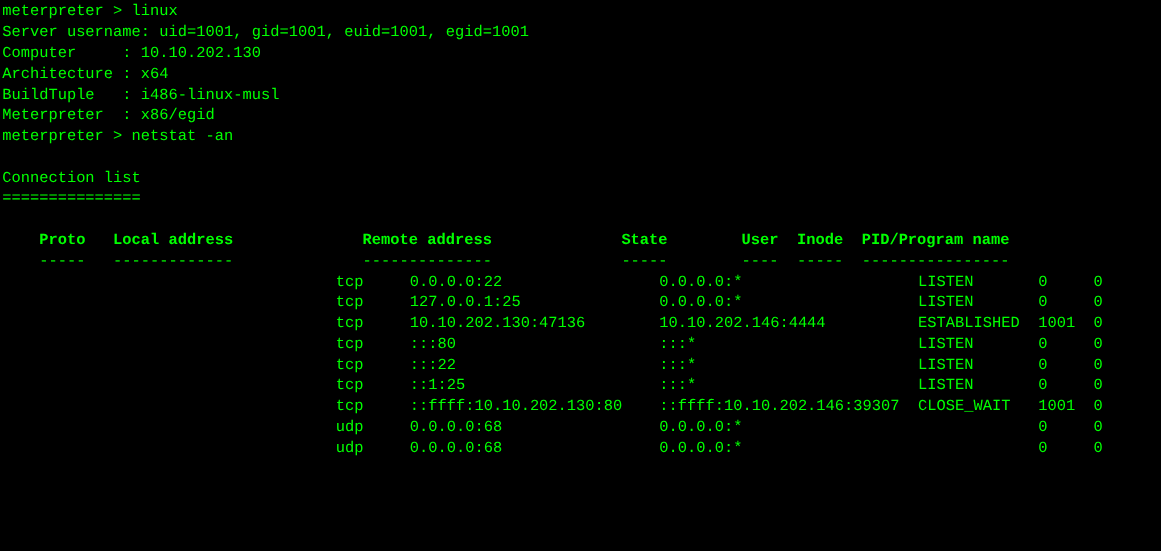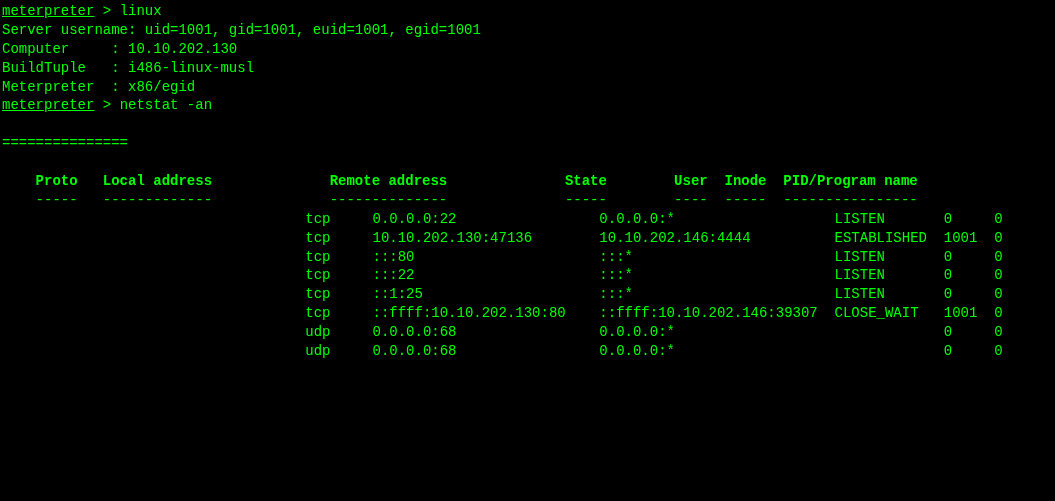--- a/index.html
+++ b/index.html
@@ -15,21 +15,20 @@
       line-height: 1.35;
       padding: 2px;
       width: 1055px;
       height: 501px;
       overflow: hidden;
     }
     .line {
       white-space: pre;
     }
     .prompt-underline {
-      text-decoration: underline;
     }
     .table-header {
       white-space: pre;
       font-weight: bold;
     }
     .table-divider {
       white-space: pre;
     }
     .table-row {
       white-space: pre;
@@ -45,38 +44,41 @@
 <div>
 
   <div class="line"><span class="prompt-underline">meterpreter</span><span> &gt; </span><span>linux</span></div>
 
   <div class="line">Server username: uid=1001, gid=1001, euid=1001, egid=1001</div>
 
 
   <div class="line"><span>Computer     : </span><span>10.10.202.130</span></div>
 
 
+  <div class="line"><span>Architecture : </span><span>x64</span></div>
 
   <div class="line"><span>BuildTuple   : </span><span>i486-linux-musl</span></div>
 
   <div class="line"><span>Meterpreter  : </span><span>x86/egid</span></div>
 
   <div class="line"><span class="prompt-underline">meterpreter</span><span> &gt; </span><span>netstat -an</span></div>
 
   <div class="empty-line"></div>
 
+  <div class="line">Connection list</div>
   <div class="line">===============</div>
 
   <div class="empty-line"></div>
 
   <div class="table-header" id="netstat-header">    Proto   Local address              Remote address              State        User  Inode  PID/Program name</div>
   <div class="table-divider" id="netstat-header-divider">    -----   -------------              --------------              -----        ----  -----  ----------------</div>
 
   <div id="netstat-rows">
       <div class="table-row">    tcp     0.0.0.0:22                 0.0.0.0:*                   LISTEN       0     0      </div>
+      <div class="table-row">    tcp     127.0.0.1:25               0.0.0.0:*                   LISTEN       0     0      </div>
       <div class="table-row">    tcp     10.10.202.130:47136        10.10.202.146:4444          ESTABLISHED  1001  0      </div>
       <div class="table-row">    tcp     :::80                      :::*                        LISTEN       0     0      </div>
       <div class="table-row">    tcp     :::22                      :::*                        LISTEN       0     0      </div>
       <div class="table-row">    tcp     ::1:25                     :::*                        LISTEN       0     0      </div>
       <div class="table-row">    tcp     ::ffff:10.10.202.130:80    ::ffff:10.10.202.146:39307  CLOSE_WAIT   1001  0      </div>
       <div class="table-row">    udp     0.0.0.0:68                 0.0.0.0:*                                0     0      </div>
       <div class="table-row">    udp     0.0.0.0:68                 0.0.0.0:*                                0     0      </div>
     </div>
 
   <div class="empty-line"></div>

